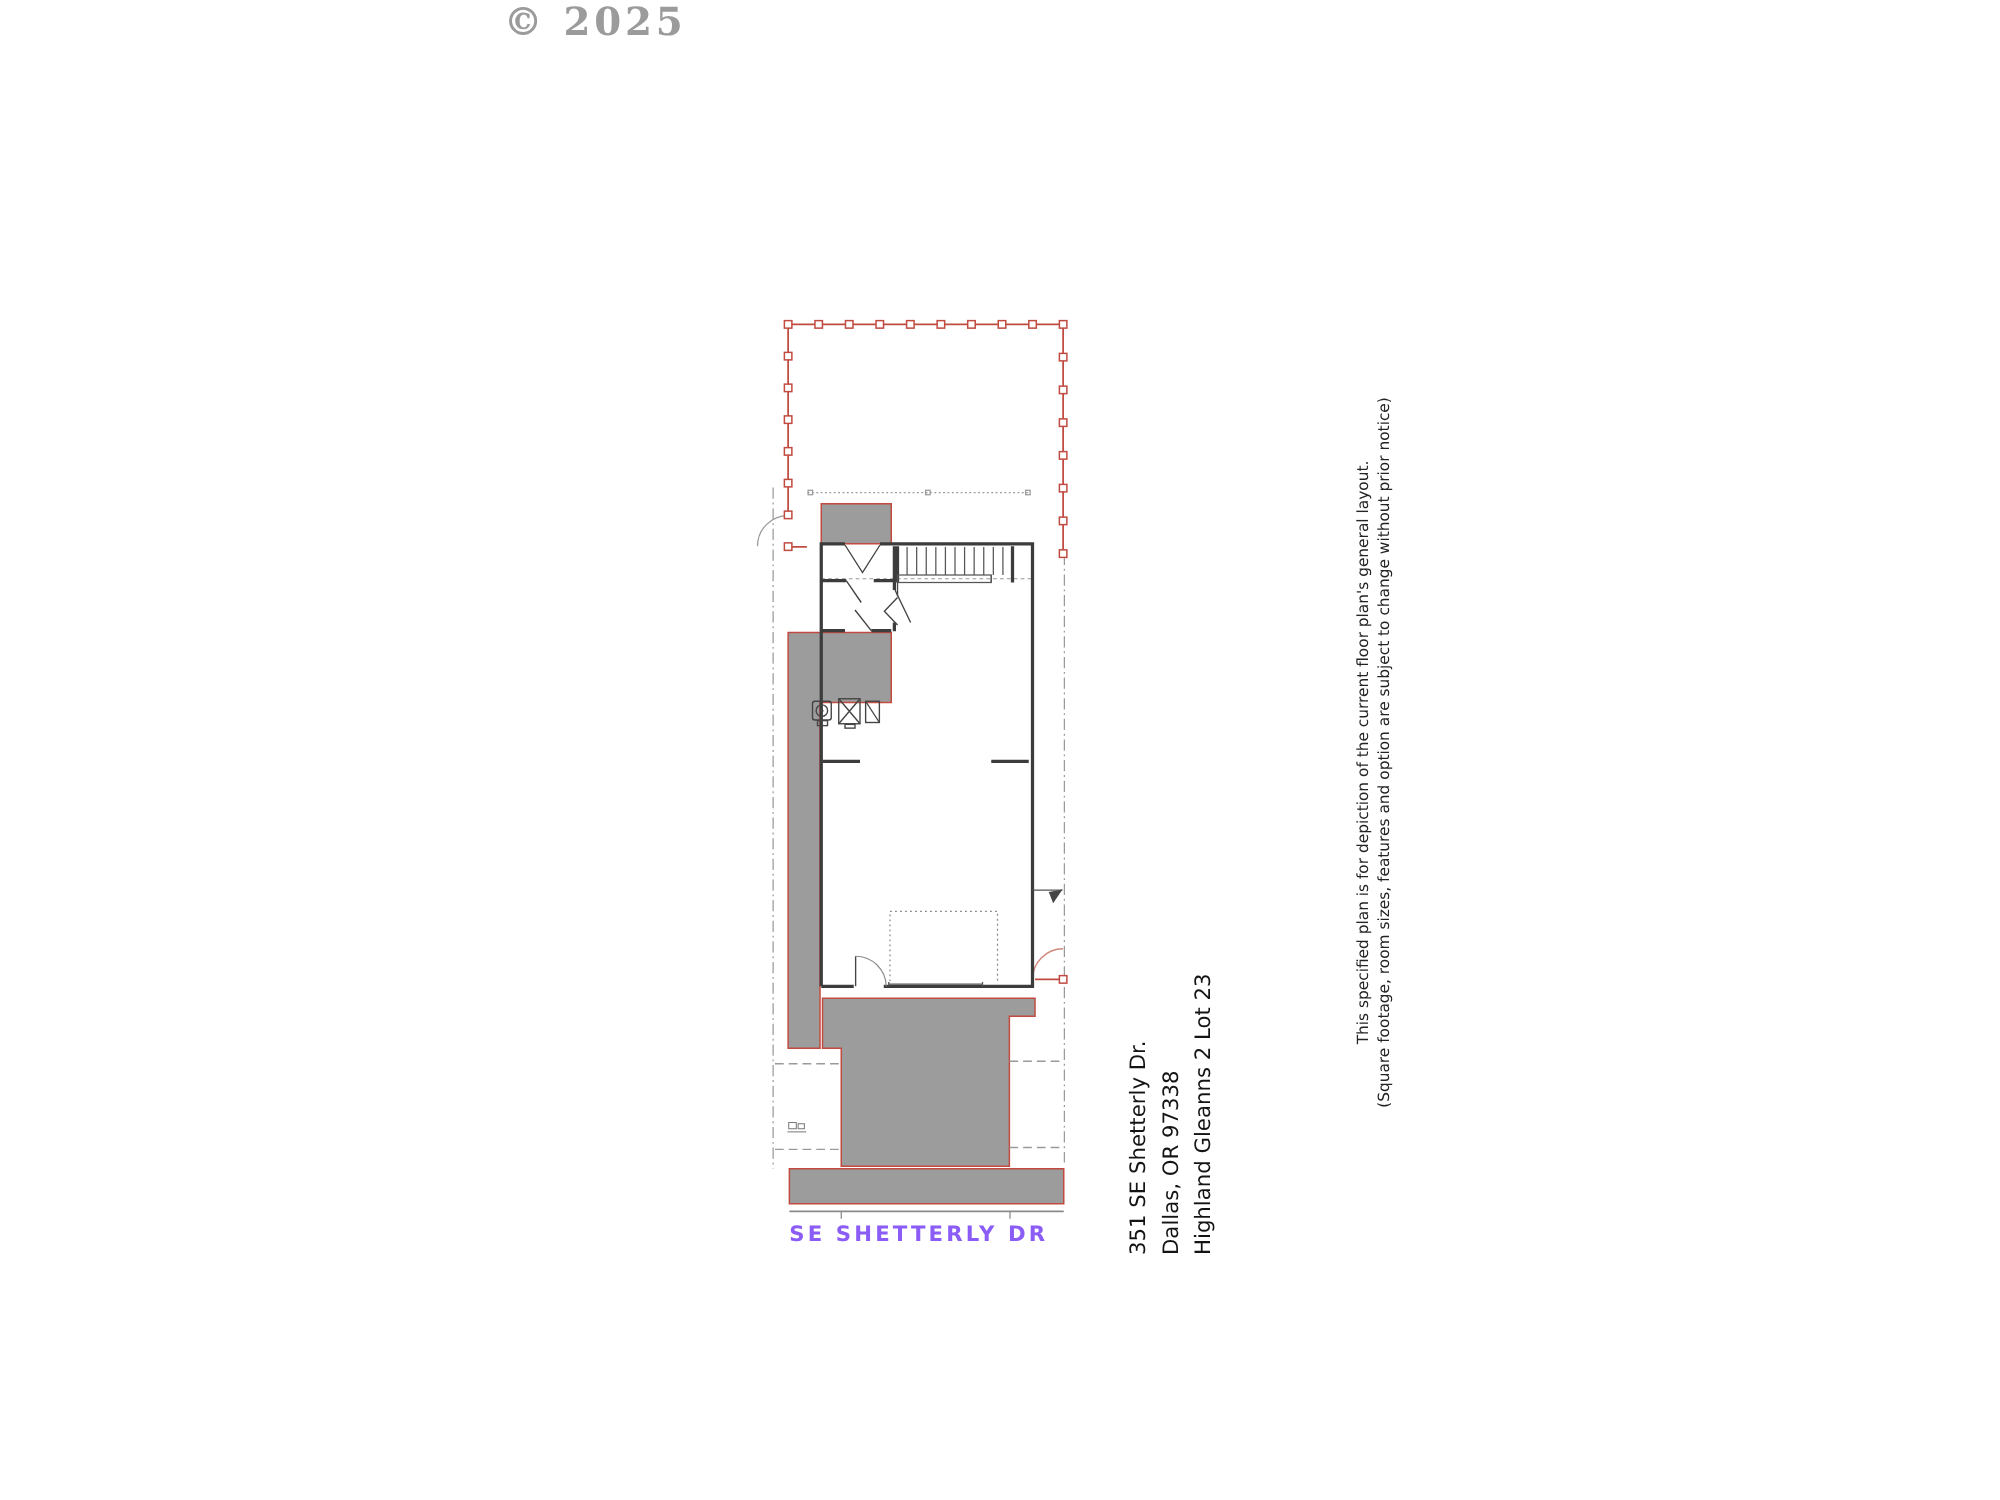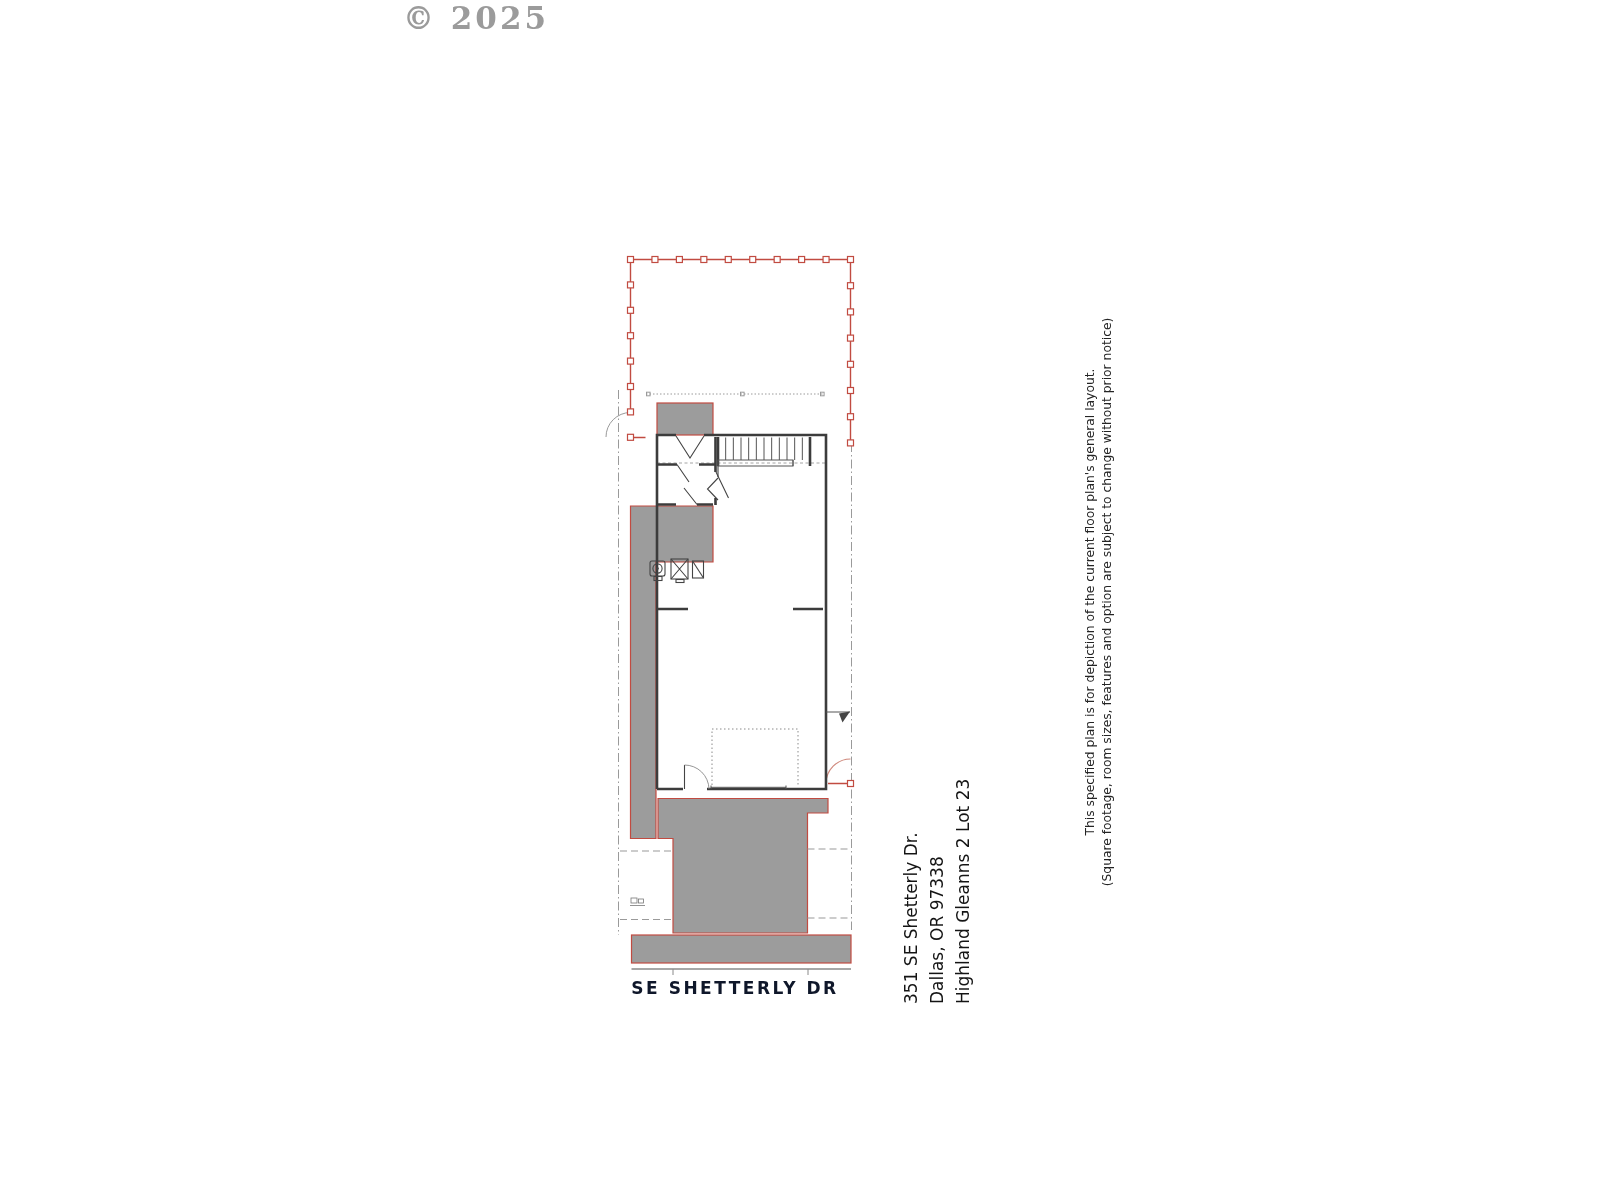--- a/index.html
+++ b/index.html
@@ -5,21 +5,21 @@
   html,body{margin:0;padding:0;background:#ffffff;}
   .canvas{position:relative;width:1600px;height:1200px;background:#fff;overflow:hidden;
           font-family:"DejaVu Sans",sans-serif;color:#1c1c1c;}
 
   .watermark{position:absolute;left:403px;top:0px;font-family:"DejaVu Serif",serif;
              font-weight:bold;font-size:31px;letter-spacing:3px;color:var(--wm,#9b9b9b);}
 
   .plan-svg{position:absolute;left:600px;top:240px;width:270px;height:740px;}
 
   .street-label{position:absolute;left:600px;top:978px;width:270px;text-align:center;
-                font-size:17px;font-weight:600;letter-spacing:2.5px;color:#0f172a;}
+                font-size:17px;font-weight:600;letter-spacing:2.5px;color:#8b5cf6;}
 
   .rot-wrap{position:absolute;overflow:visible;}
   .rot-inner{transform-origin:0 0;transform:rotate(-90deg);position:absolute;left:0;top:0;}
   .addr-inner{width:242px;height:78px;transform:rotate(-90deg) translate(-242px,0);}
   .addr-line{font-size:17px;line-height:26px;white-space:nowrap;color:#141414;font-weight:500;}
   .disc-inner{width:580px;height:34px;transform:rotate(-90deg) translate(-580px,0);text-align:center;}
   .disc-line{font-size:12.3px;line-height:17px;white-space:nowrap;color:#242424;}
 
   
   .red{stroke:var(--red,#c14b41);fill:none;}

